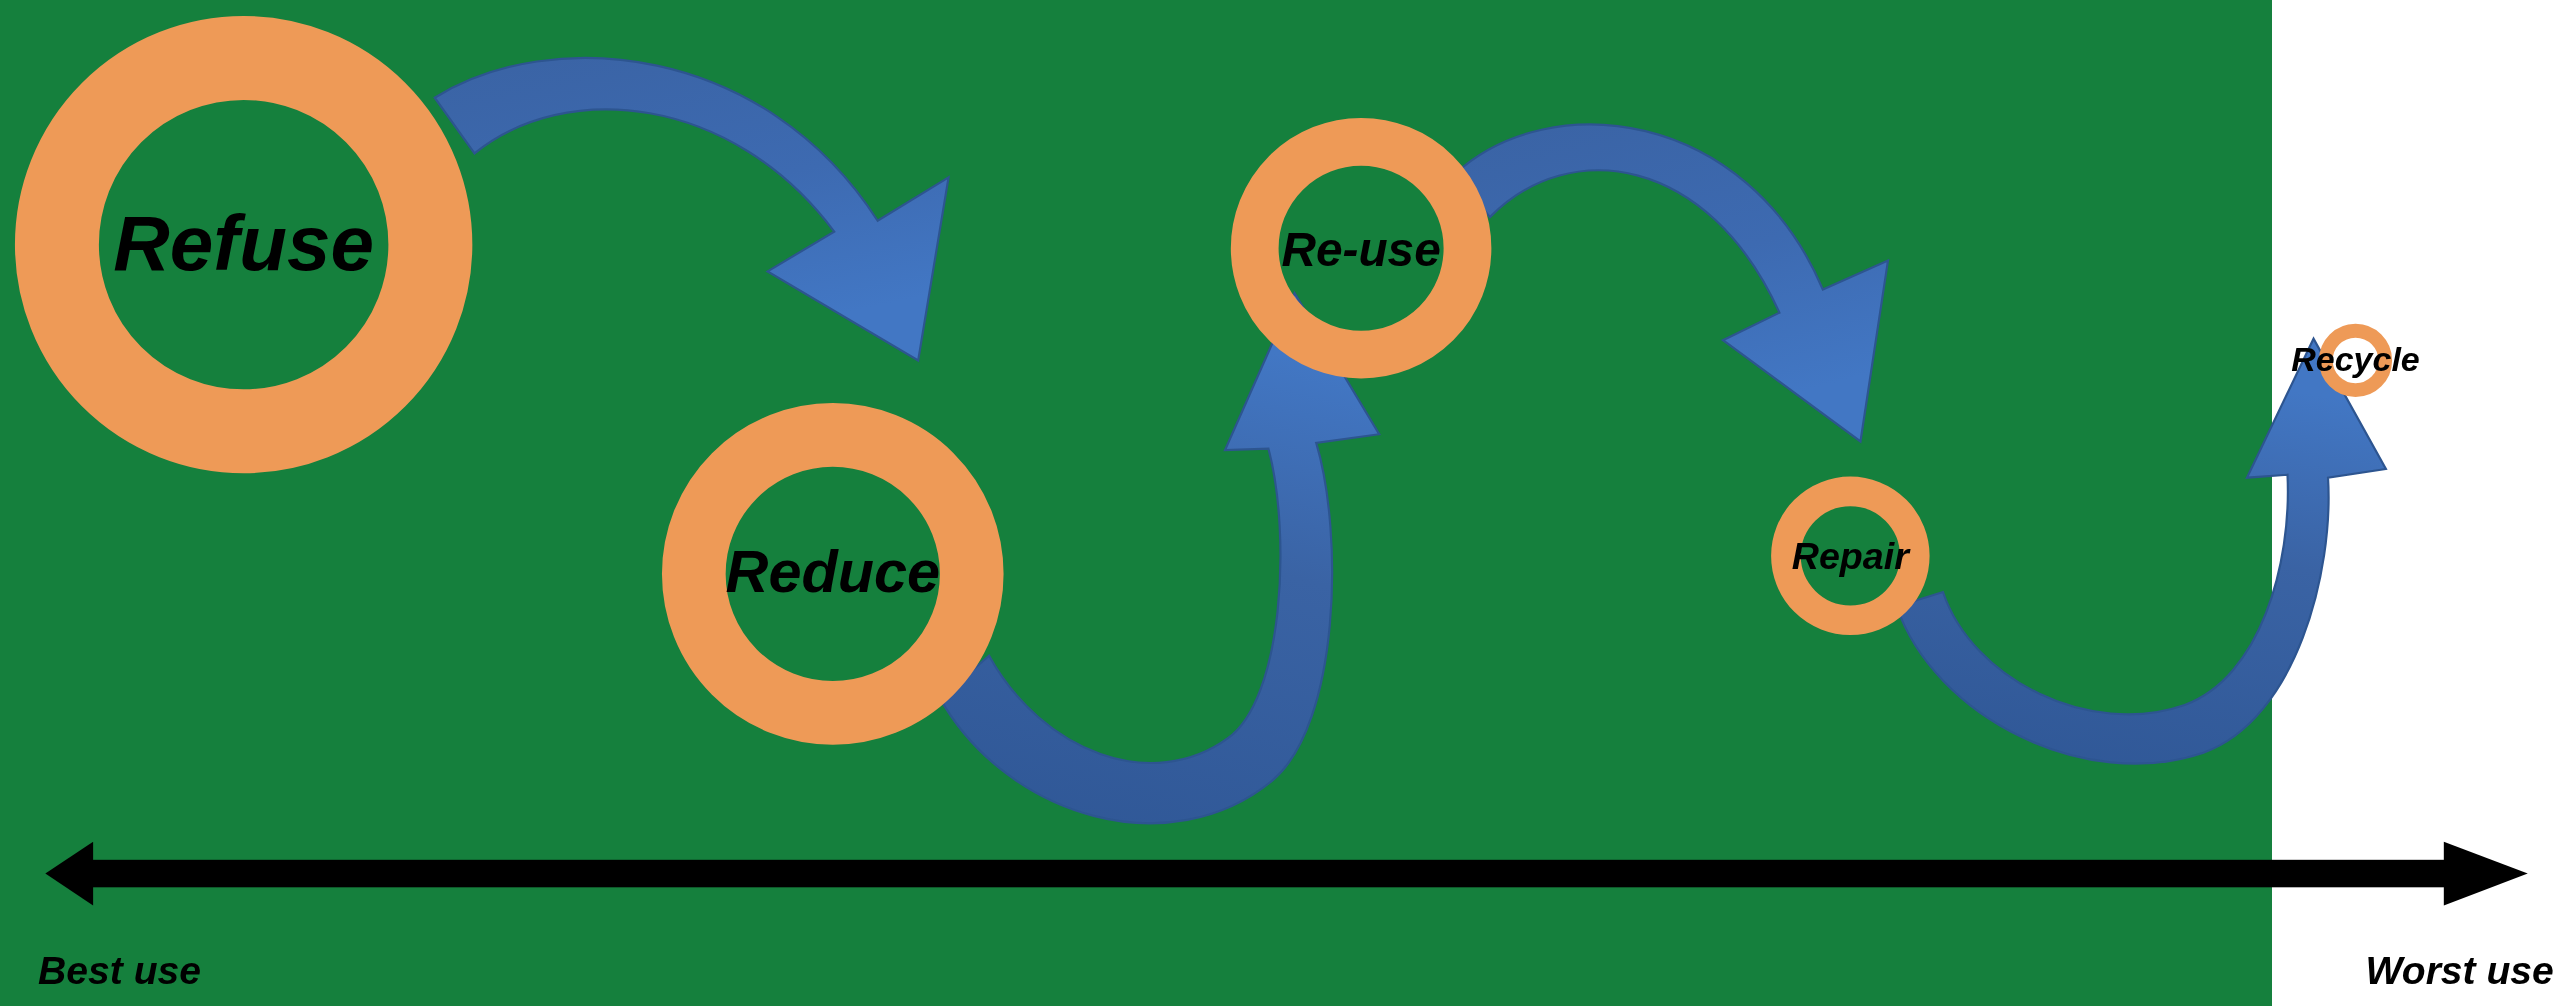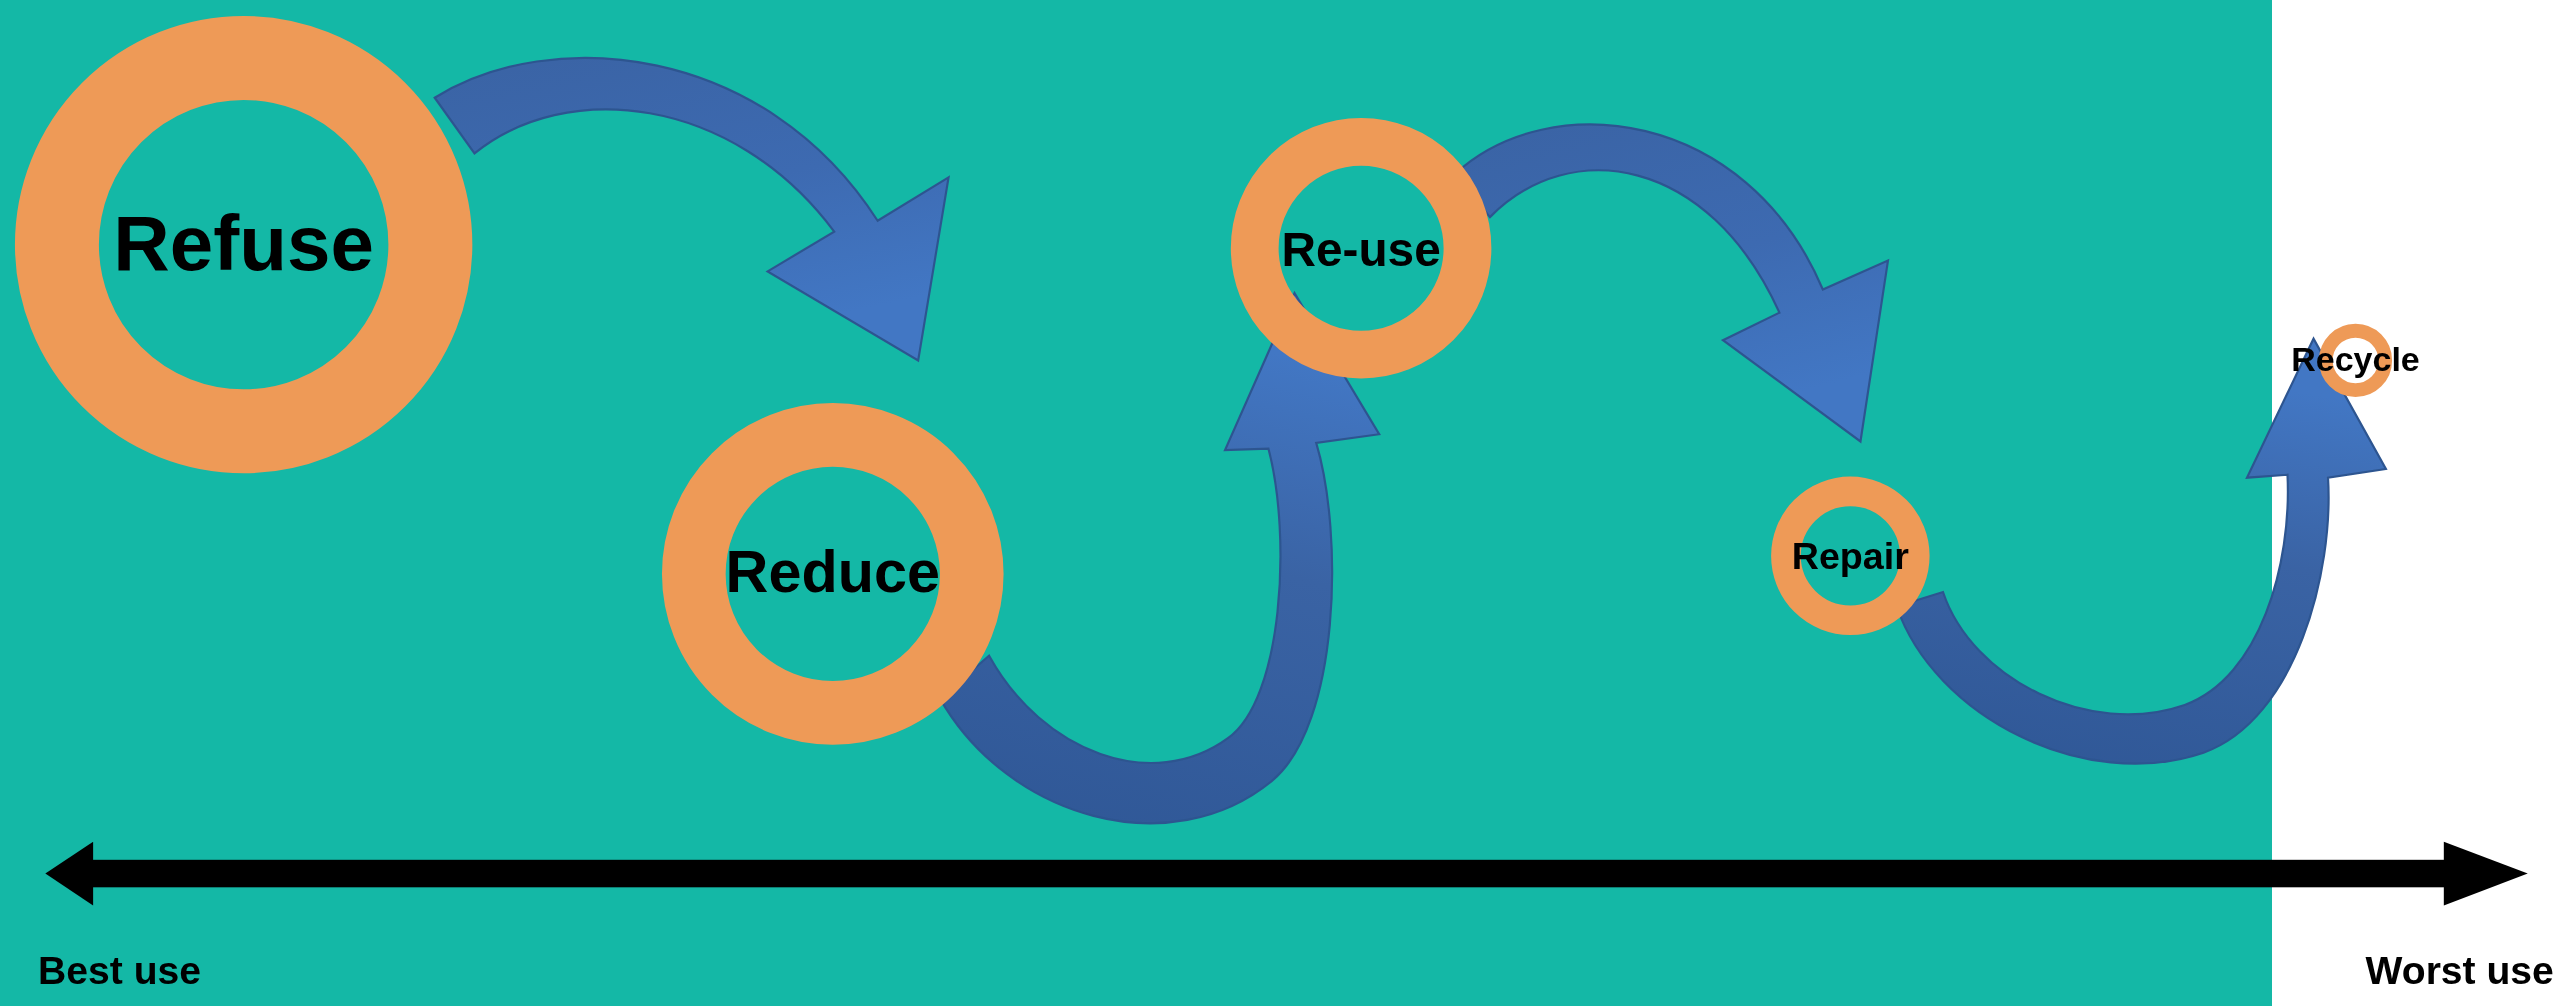--- a/index.html
+++ b/index.html
@@ -10,21 +10,22 @@
   body {
     width: 2576px;
     height: 1006px;
     overflow: hidden;
     font-family: "Liberation Sans", sans-serif;
   }
   #stage {
     position: relative;
     width: 2272px;
     height: 1006px;
-    background: #14b8a6;
+    background: #15803d;
+    font-style: italic;
   }
   #diagram-svg {
     position: absolute;
     left: 0;
     top: 0;
     width: 2576px;
     height: 1006px;
     display: block;
   }
   .ring-label {

